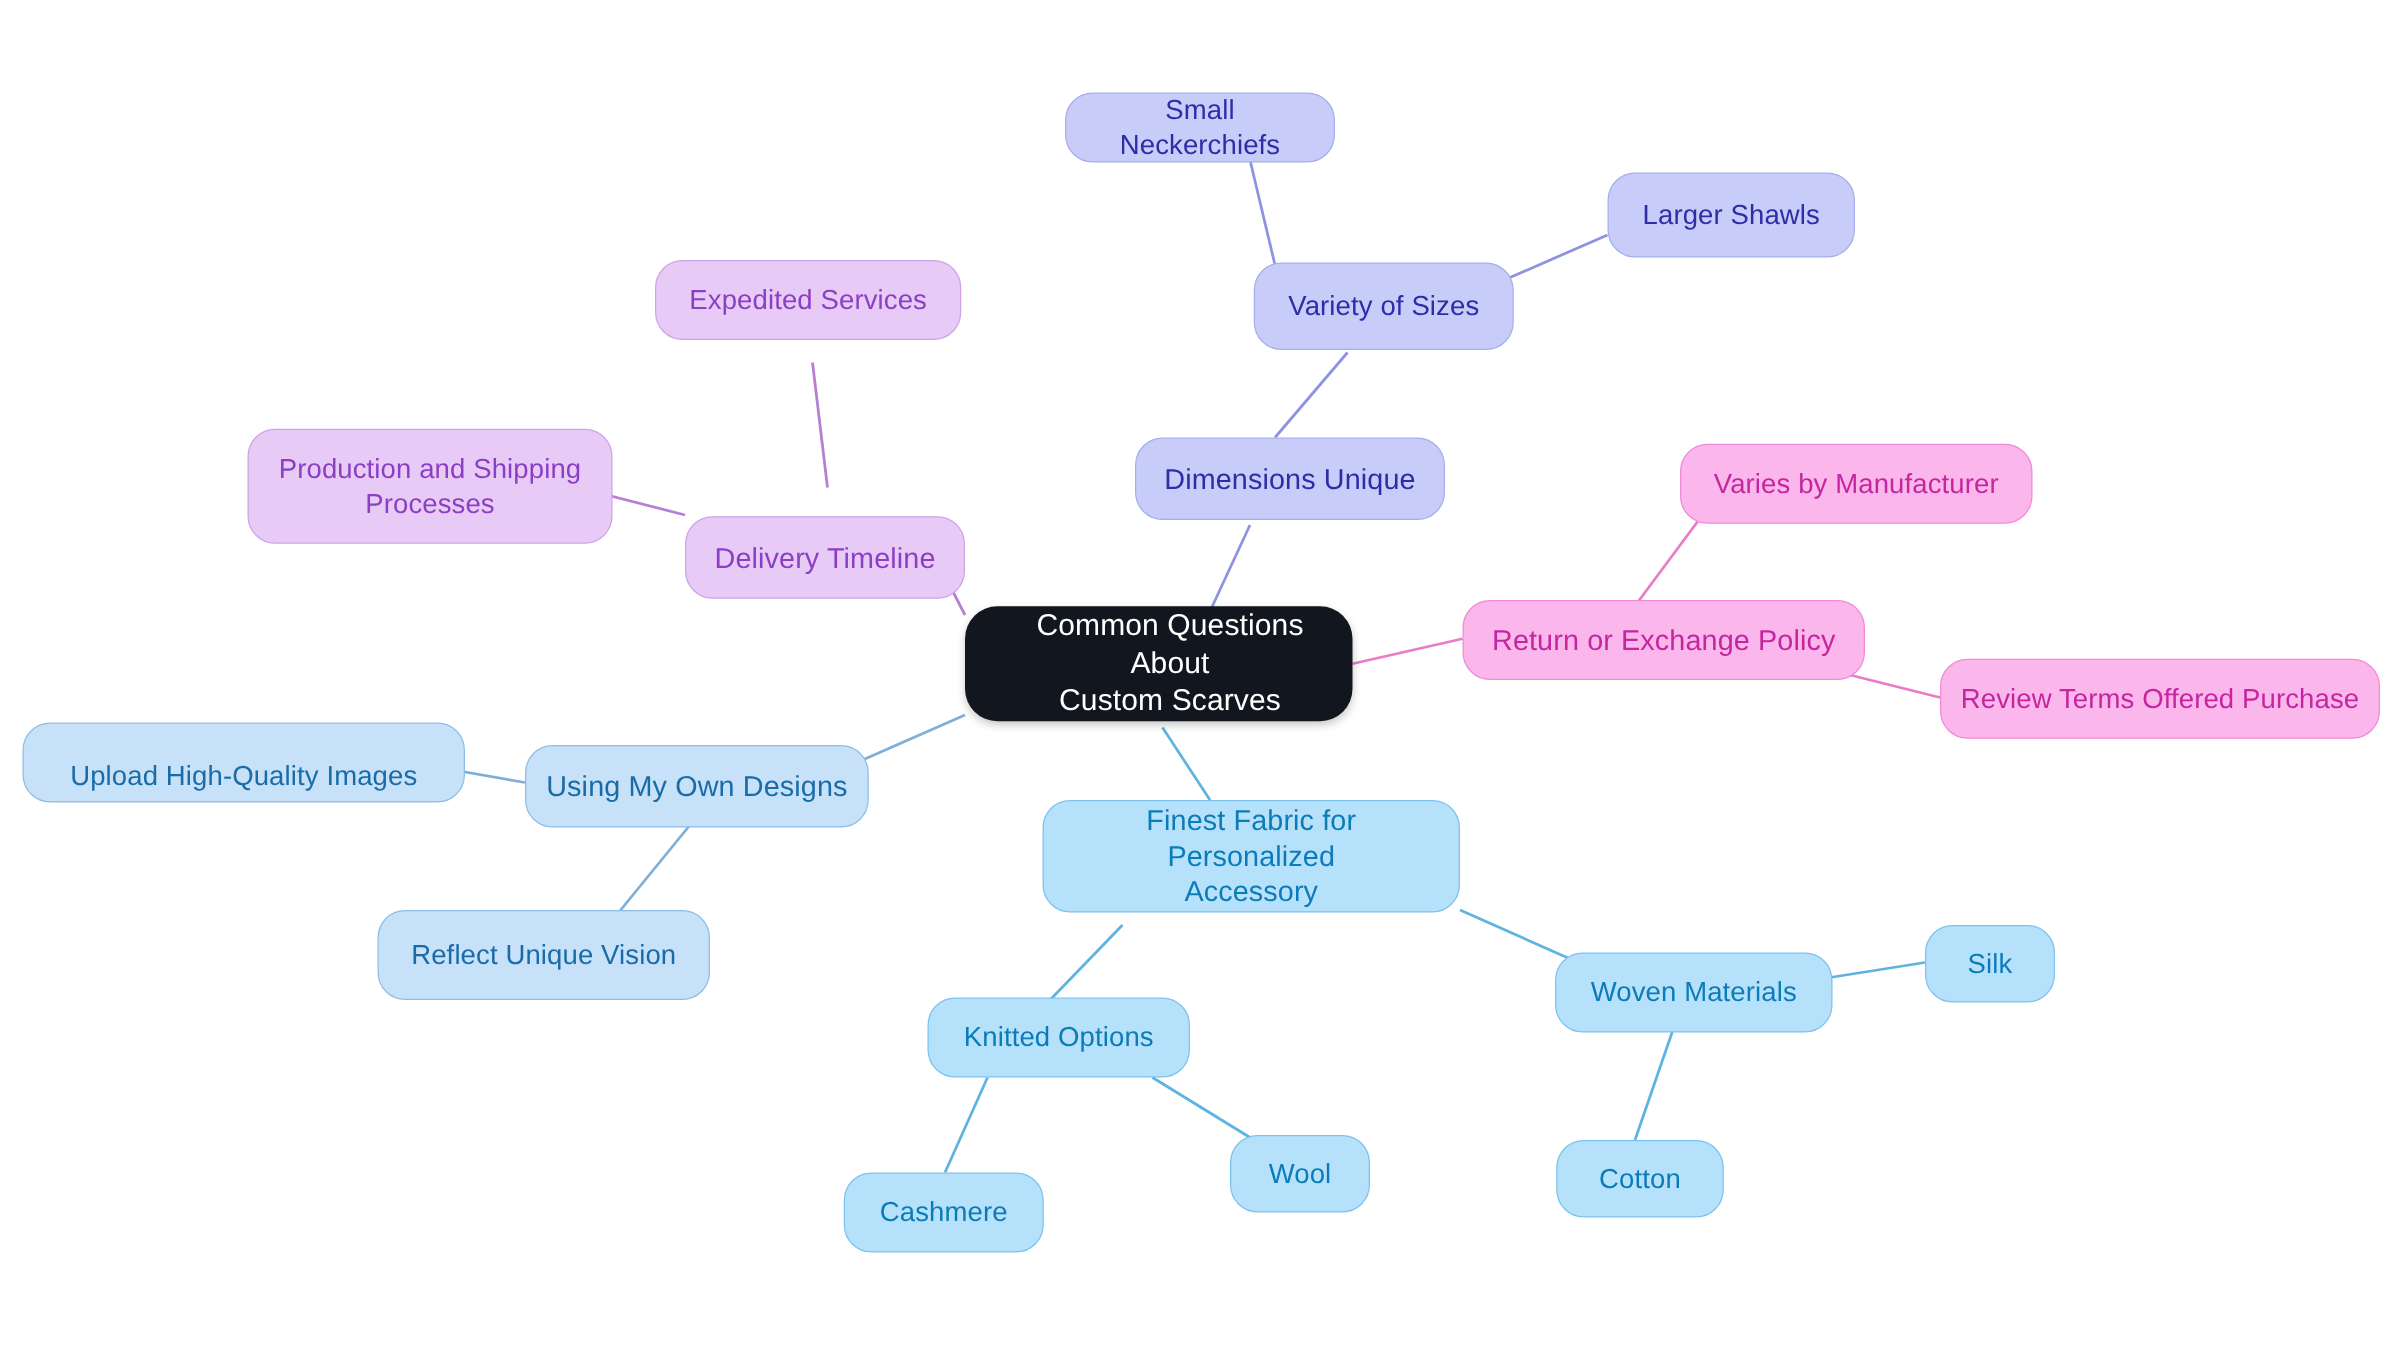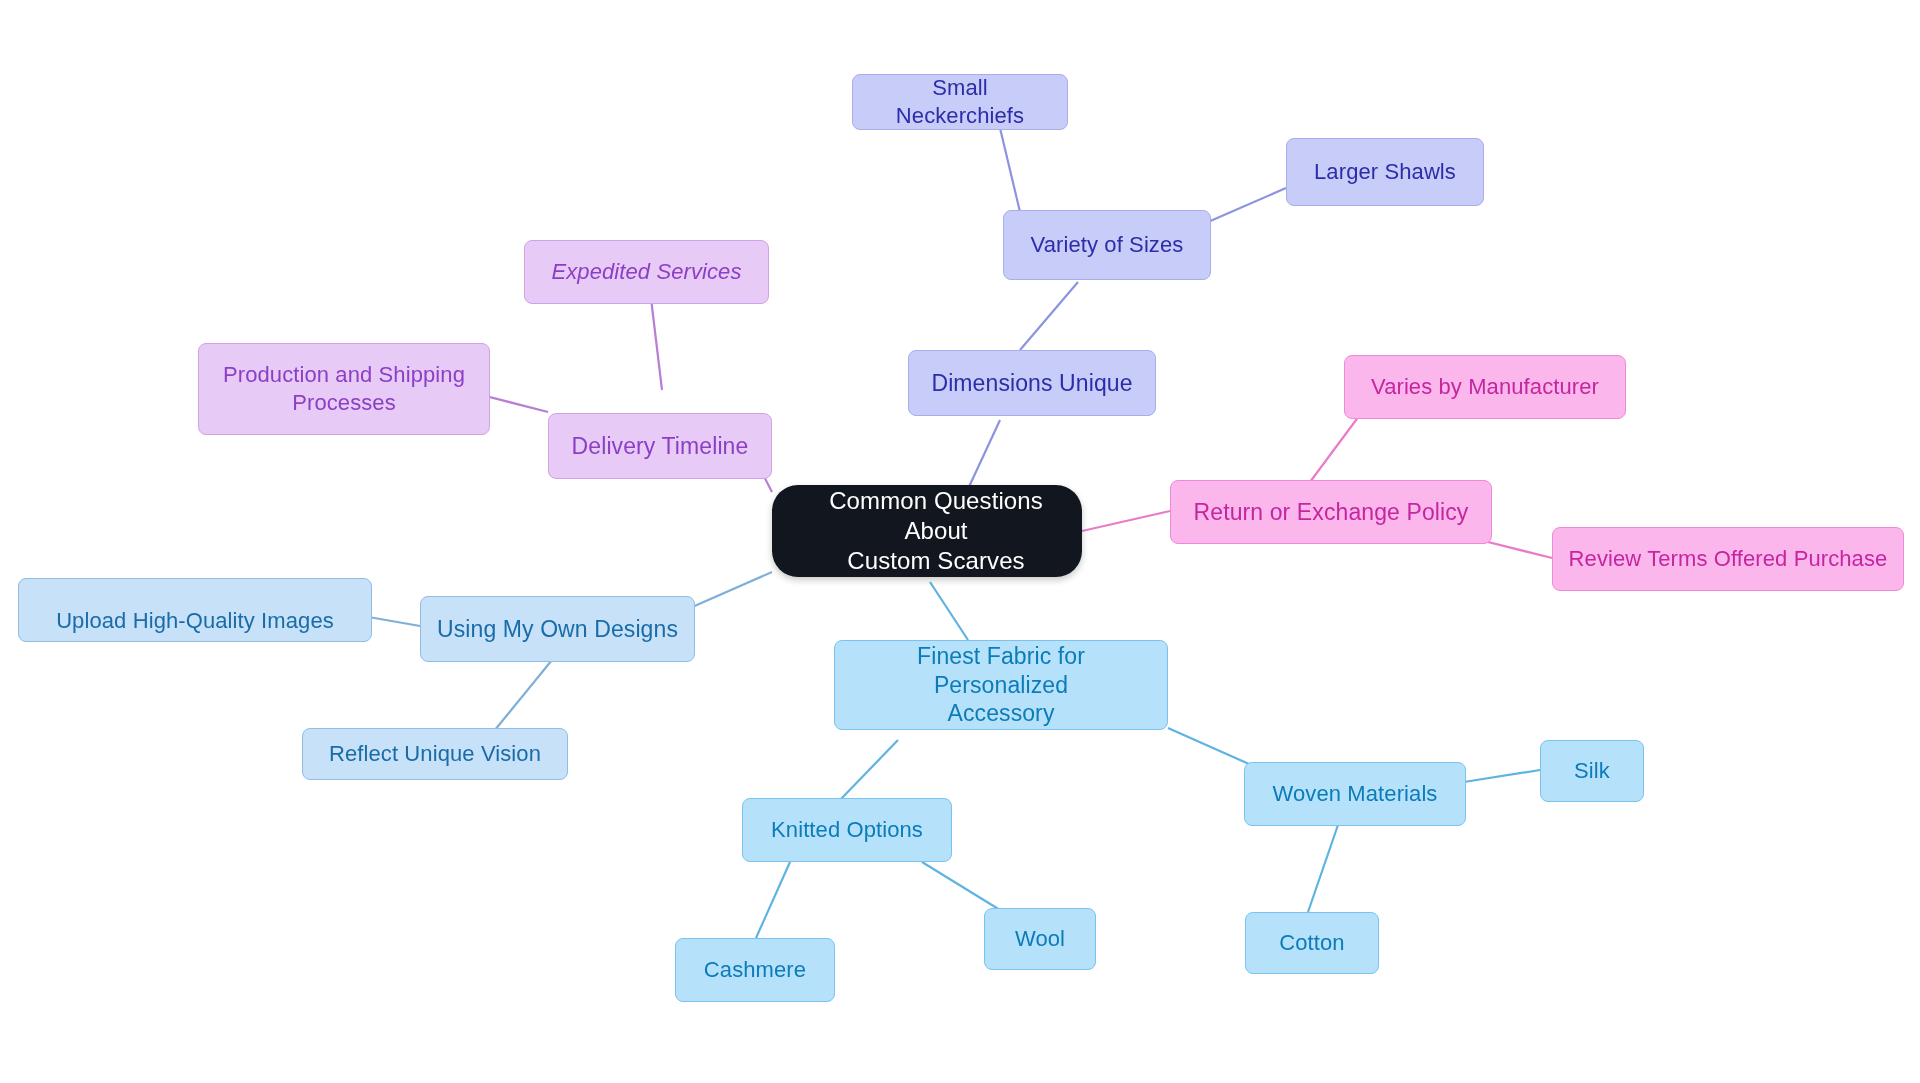--- a/index.html
+++ b/index.html
@@ -26,21 +26,21 @@
     height: 1083px;
     pointer-events: none;
   }
   .node {
     position: absolute;
     box-sizing: border-box;
     display: flex;
     align-items: center;
     justify-content: center;
     text-align: center;
-    border-radius: 8px;
+    border-radius: 22px;
     border-style: solid;
     border-width: 1.5px;
     line-height: 1.26;
     padding: 6px 14px;
     white-space: pre-line;
     letter-spacing: 0.1px;
   }
   .node.root {
     border-radius: 26px;
     border-width: 0;
@@ -110,21 +110,21 @@
   <div class="node lvl2 c-peri" style="left:852px; top:74px; width:216px; height:56px;">
     <span>Small Neckerchiefs</span>
   </div>
   <div class="node lvl2 c-peri" style="left:1286px; top:138px; width:198px; height:68px;">
     <span>Larger Shawls</span>
   </div>
 
   <div class="node lvl1 c-purple" style="left:548px; top:381px; width:224px; height:66px;margin-top:32px;">
     <span>Delivery Timeline</span>
   </div>
-  <div class="node lvl2 c-purple" style="left:524px; top:240px; width:245px; height:64px;font-style:italic;">
+  <div class="node lvl2 c-purple" style="left:524px; top:208px; width:245px; height:64px;">
     <span>Expedited Services</span>
   </div>
   <div class="node lvl2 c-purple" style="left:178px; top:343px; width:292px; height:92px;margin-left:20px;">
     <span>Production and Shipping
 Processes</span>
   </div>
 
   <div class="node lvl1 c-pink" style="left:1170px; top:480px; width:322px; height:64px;">
     <span>Return or Exchange Policy</span>
   </div>
@@ -134,21 +134,21 @@
   <div class="node lvl2 c-pink" style="left:1552px; top:527px; width:352px; height:64px;">
     <span>Review Terms Offered Purchase</span>
   </div>
 
   <div class="node lvl1 c-blue" style="left:420px; top:596px; width:275px; height:66px;">
     <span>Using My Own Designs</span>
   </div>
   <div class="node lvl2 c-blue" style="left:18px; top:578px; width:354px; height:64px;align-items:flex-end;">
     <span>Upload High-Quality Images</span>
   </div>
-  <div class="node lvl2 c-blue" style="left:302px; top:728px; width:266px; height:52px;">
+  <div class="node lvl2 c-blue" style="left:302px; top:728px; width:266px; height:72px;">
     <span>Reflect Unique Vision</span>
   </div>
 
   <div class="node lvl1 c-cyan" style="left:834px; top:640px; width:334px; height:90px;">
     <span>Finest Fabric for Personalized
 Accessory</span>
   </div>
   <div class="node lvl2 c-cyan" style="left:742px; top:798px; width:210px; height:64px;">
     <span>Knitted Options</span>
   </div>

